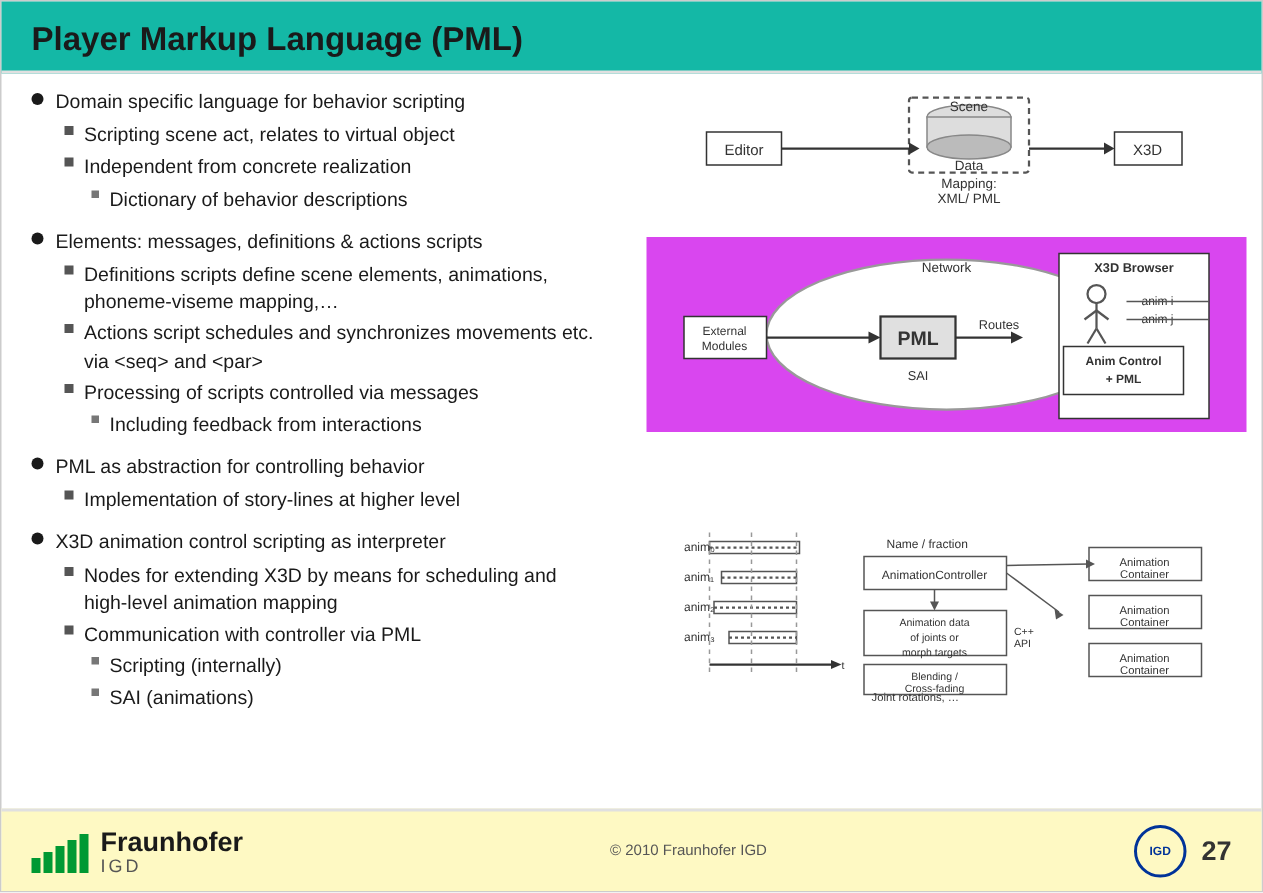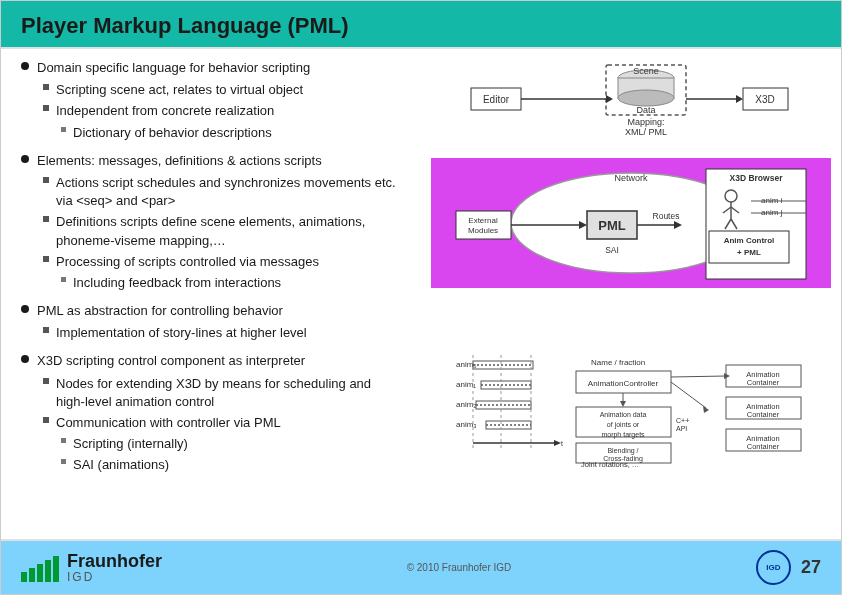--- a/index.html
+++ b/index.html
@@ -132,21 +132,21 @@
       background: #fff;
       display: flex;
       align-items: center;
       justify-content: center;
       position: relative;
       overflow: hidden;
     }
 
     .footer {
       height: 55px;
-      background: #7dd3fc;
+      background: #fef9c3;
       border-top: 2px solid #e0e0e0;
       display: flex;
       align-items: center;
       justify-content: space-between;
       padding: 0 20px;
     }
 
     .footer-left {
       display: flex;
       align-items: center;
@@ -244,25 +244,25 @@
         </div>
       </div>
 
       <div class="bullet-section">
         <div class="bullet-main">
           <div class="dot"></div>
           <span>Elements: messages, definitions &amp; actions scripts</span>
         </div>
         <div class="bullet-sub">
           <div class="square"></div>
+          <span>Definitions scripts define scene elements, animations, phoneme-viseme mapping,…</span>
+        </div>
+        <div class="bullet-sub">
+          <div class="square"></div>
           <span>Actions script schedules and synchronizes movements etc. via &lt;seq&gt; and &lt;par&gt;</span>
-        </div>
-        <div class="bullet-sub">
-          <div class="square"></div>
-          <span>Definitions scripts define scene elements, animations, phoneme-viseme mapping,…</span>
         </div>
         <div class="bullet-sub">
           <div class="square"></div>
           <span>Processing of scripts controlled via messages</span>
         </div>
         <div class="bullet-sub2">
           <div class="square"></div>
           <span>Including feedback from interactions</span>
         </div>
       </div>
@@ -274,25 +274,25 @@
         </div>
         <div class="bullet-sub">
           <div class="square"></div>
           <span>Implementation of story-lines at higher level</span>
         </div>
       </div>
 
       <div class="bullet-section">
         <div class="bullet-main">
           <div class="dot"></div>
-          <span>X3D scripting control component as interpreter</span>
-        </div>
-        <div class="bullet-sub">
-          <div class="square"></div>
-          <span>Nodes for extending X3D by means for scheduling and high-level animation control</span>
+          <span>X3D animation control scripting as interpreter</span>
+        </div>
+        <div class="bullet-sub">
+          <div class="square"></div>
+          <span>Nodes for extending X3D by means for scheduling and high-level animation mapping</span>
         </div>
         <div class="bullet-sub">
           <div class="square"></div>
           <span>Communication with controller via PML</span>
         </div>
         <div class="bullet-sub2">
           <div class="square"></div>
           <span>Scripting (internally)</span>
         </div>
         <div class="bullet-sub2">

